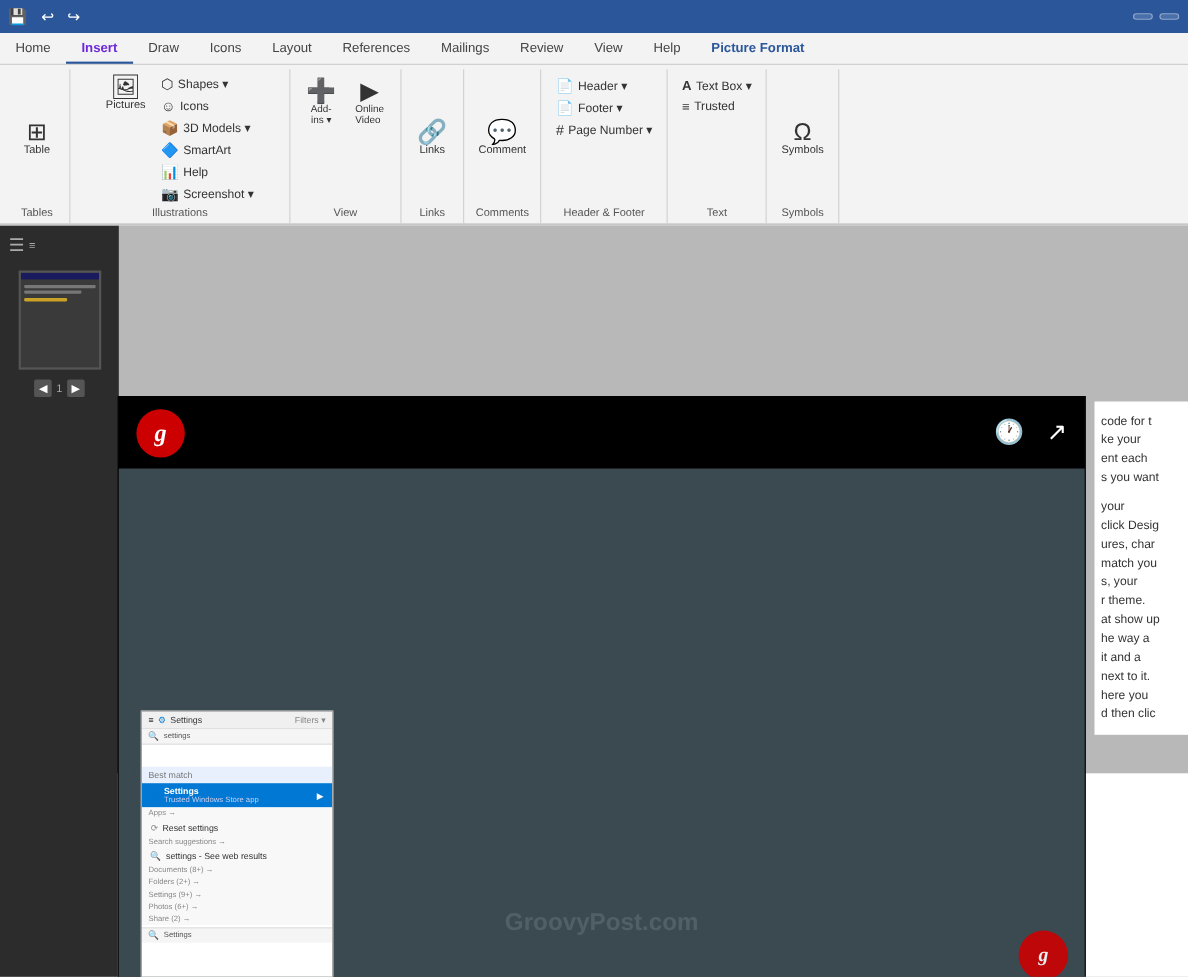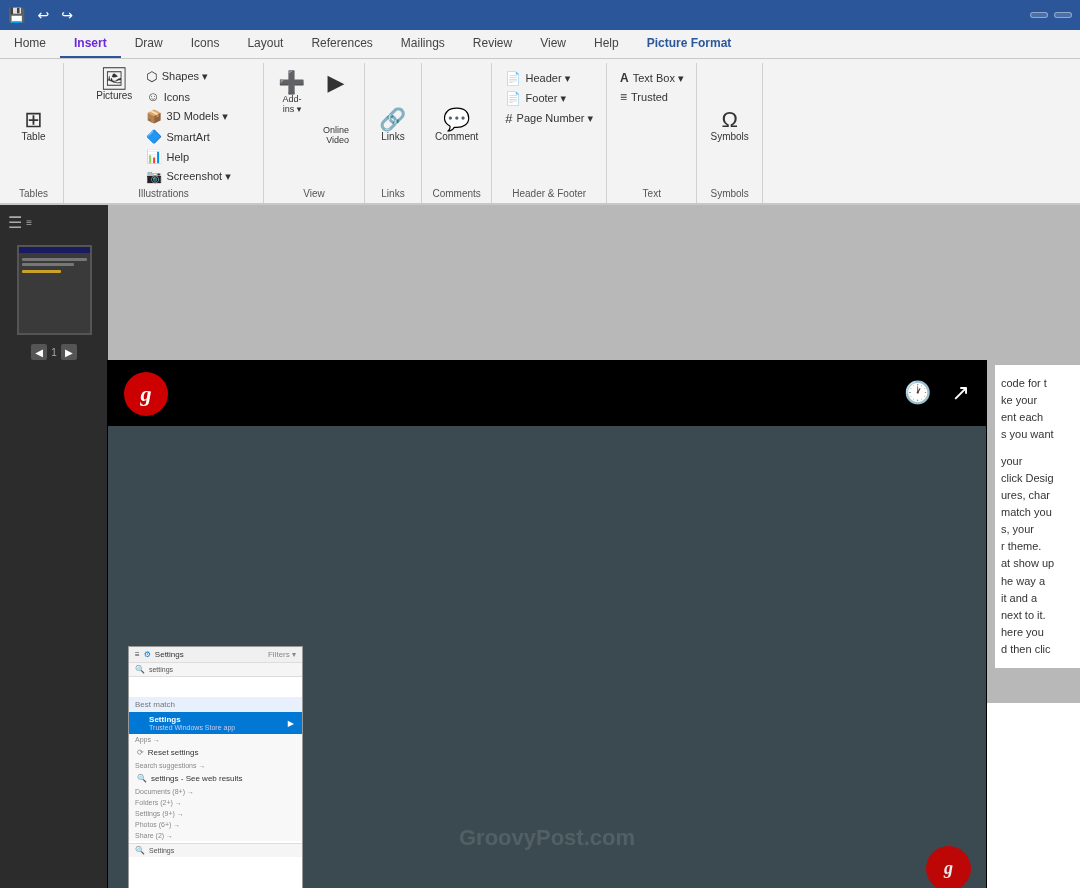--- a/index.html
+++ b/index.html
@@ -128,21 +128,21 @@
   </div>
 
   <div class="ribbon-group" style="min-width:100px;">
     <div style="display:flex;gap:4px;flex:1;align-items:flex-start;padding-top:4px;">
       <div class="ribbon-icon-btn">
         <span class="ribbon-icon">➕</span>
         <span style="font-size:9px;text-align:center;">Add-<br>ins ▾</span>
       </div>
       <div class="ribbon-icon-btn">
         <span class="ribbon-icon">▶</span>
-        <span style="font-size:9px;text-align:right;margin-top:31px;">Online<br>Video</span>
+        <span style="font-size:9px;text-align:left;">Online<br>Video</span>
       </div>
     </div>
     <span class="ribbon-group-label">View</span>
   </div>
 
   <div class="ribbon-group" style="min-width:55px;">
     <div style="flex:1;display:flex;align-items:center;justify-content:center;">
       <div class="ribbon-icon-btn">
         <span class="ribbon-icon">🔗</span>
         <span>Links</span>

